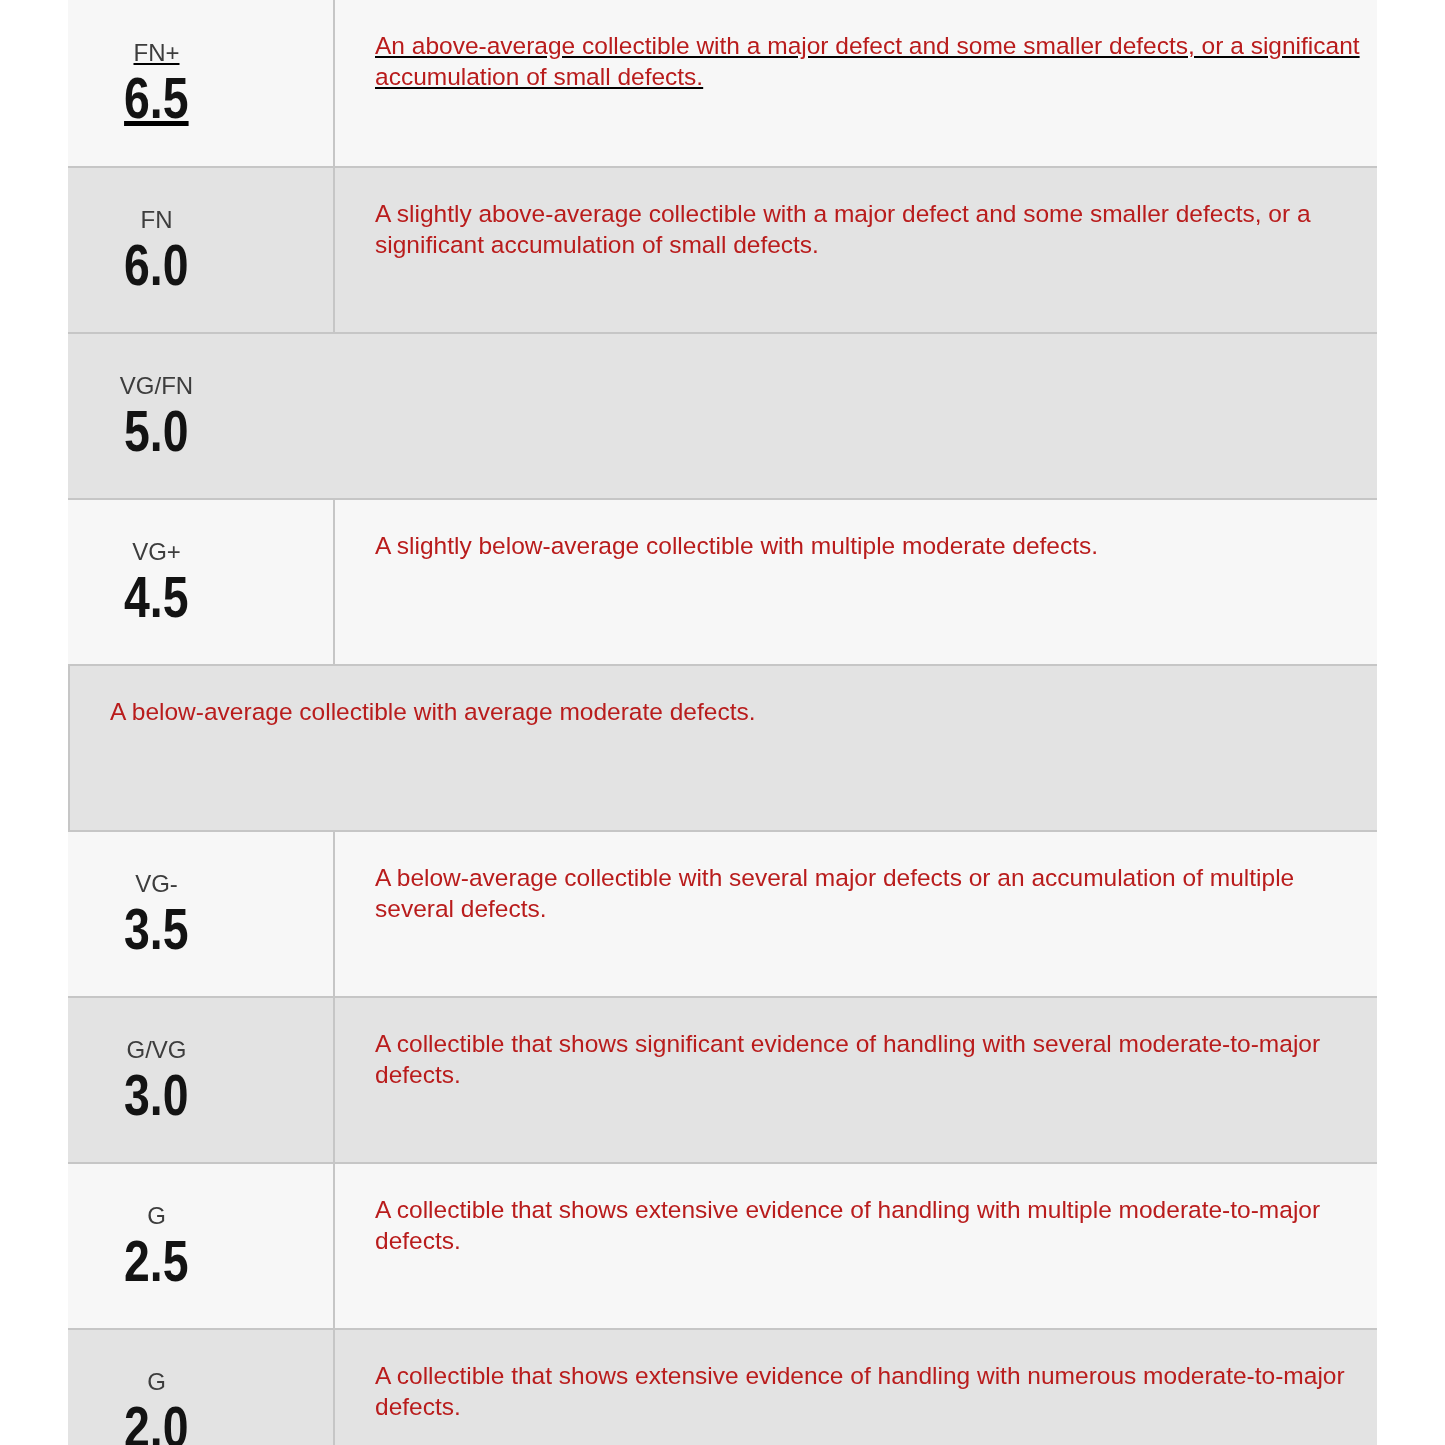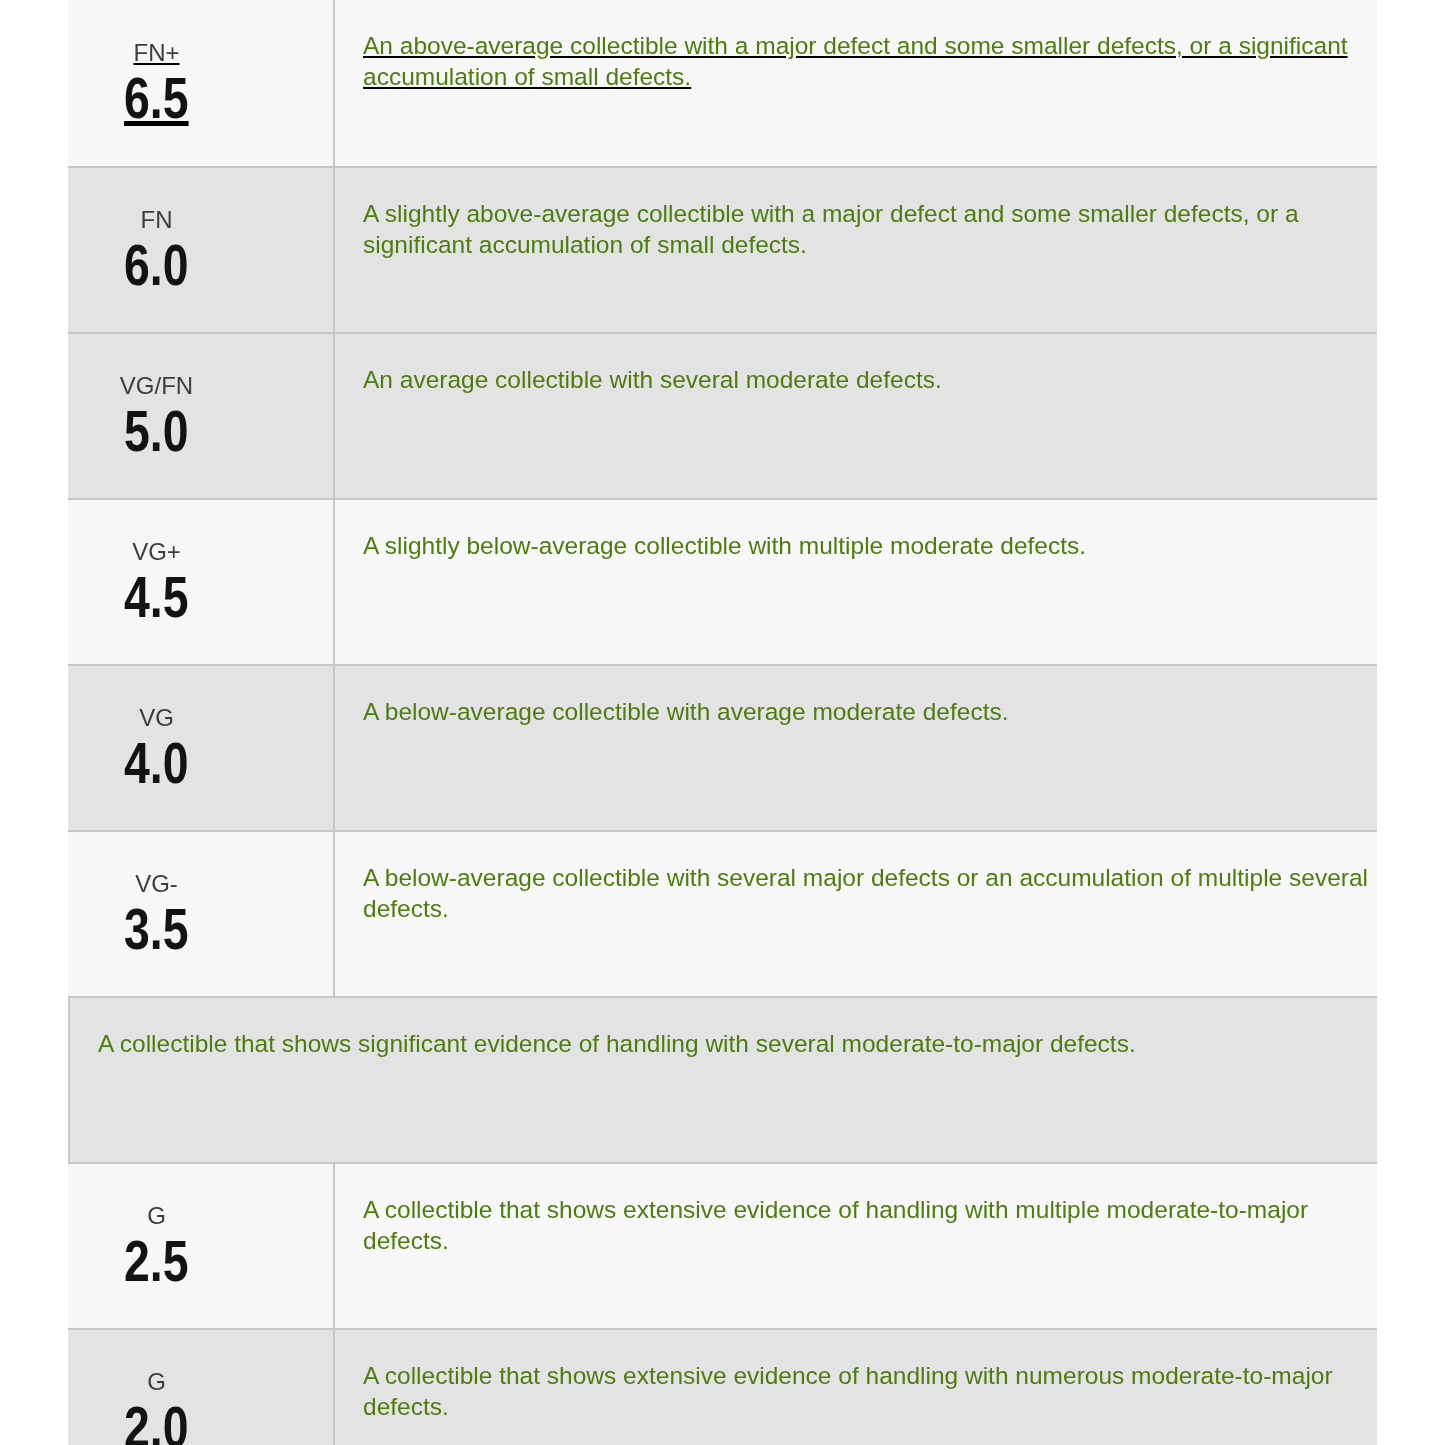--- a/index.html
+++ b/index.html
@@ -51,24 +51,24 @@
     color: #131313;
     white-space: nowrap;
     transform: scaleX(0.8);
     transform-origin: center;
     letter-spacing: 0;
   }
   .desc-cell {
     box-sizing: border-box;
     flex: 1 1 auto;
     border-left: 2px solid #c6c6c6;
-    padding: 30px 8px 0 28px;
+    padding: 30px 8px 0 40px;
     font-size: 24.5px;
     line-height: 31px;
-    color: #4d7c0f;
+    color: #b91c1c;
   }
 </style>
 </head>
 <body>
 
 <div class="grading-table">
 
   <div class="row light">
     <div class="grade-cell">
       <div class="grade-label">FN+</div>
@@ -84,48 +84,47 @@
     </div>
     <div class="desc-cell">A slightly above-average collectible with a major defect and some smaller defects, or a significant accumulation of small defects.</div>
   </div>
 
 
   <div class="row dark">
     <div class="grade-cell">
       <div class="grade-label">VG/FN</div>
       <div class="grade-number">5.0</div>
     </div>
-    <div class="desc-cell">An average collectible with several moderate defects.</div>
   </div>
 
   <div class="row light">
     <div class="grade-cell">
       <div class="grade-label">VG+</div>
       <div class="grade-number">4.5</div>
     </div>
     <div class="desc-cell">A slightly below-average collectible with multiple moderate defects.</div>
   </div>
 
   <div class="row dark">
-    <div class="grade-cell">
-      <div class="grade-label">VG</div>
-      <div class="grade-number">4.0</div>
-    </div>
     <div class="desc-cell">A below-average collectible with average moderate defects.</div>
   </div>
 
   <div class="row light">
     <div class="grade-cell">
       <div class="grade-label">VG-</div>
       <div class="grade-number">3.5</div>
     </div>
     <div class="desc-cell">A below-average collectible with several major defects or an accumulation of multiple several defects.</div>
   </div>
 
   <div class="row dark">
+    <div class="grade-cell">
+      <div class="grade-label">G/VG</div>
+      <div class="grade-number">3.0</div>
+    </div>
     <div class="desc-cell">A collectible that shows significant evidence of handling with several moderate-to-major defects.</div>
   </div>
 
   <div class="row light">
     <div class="grade-cell">
       <div class="grade-label">G</div>
       <div class="grade-number">2.5</div>
     </div>
     <div class="desc-cell">A collectible that shows extensive evidence of handling with multiple moderate-to-major defects.</div>
   </div>

